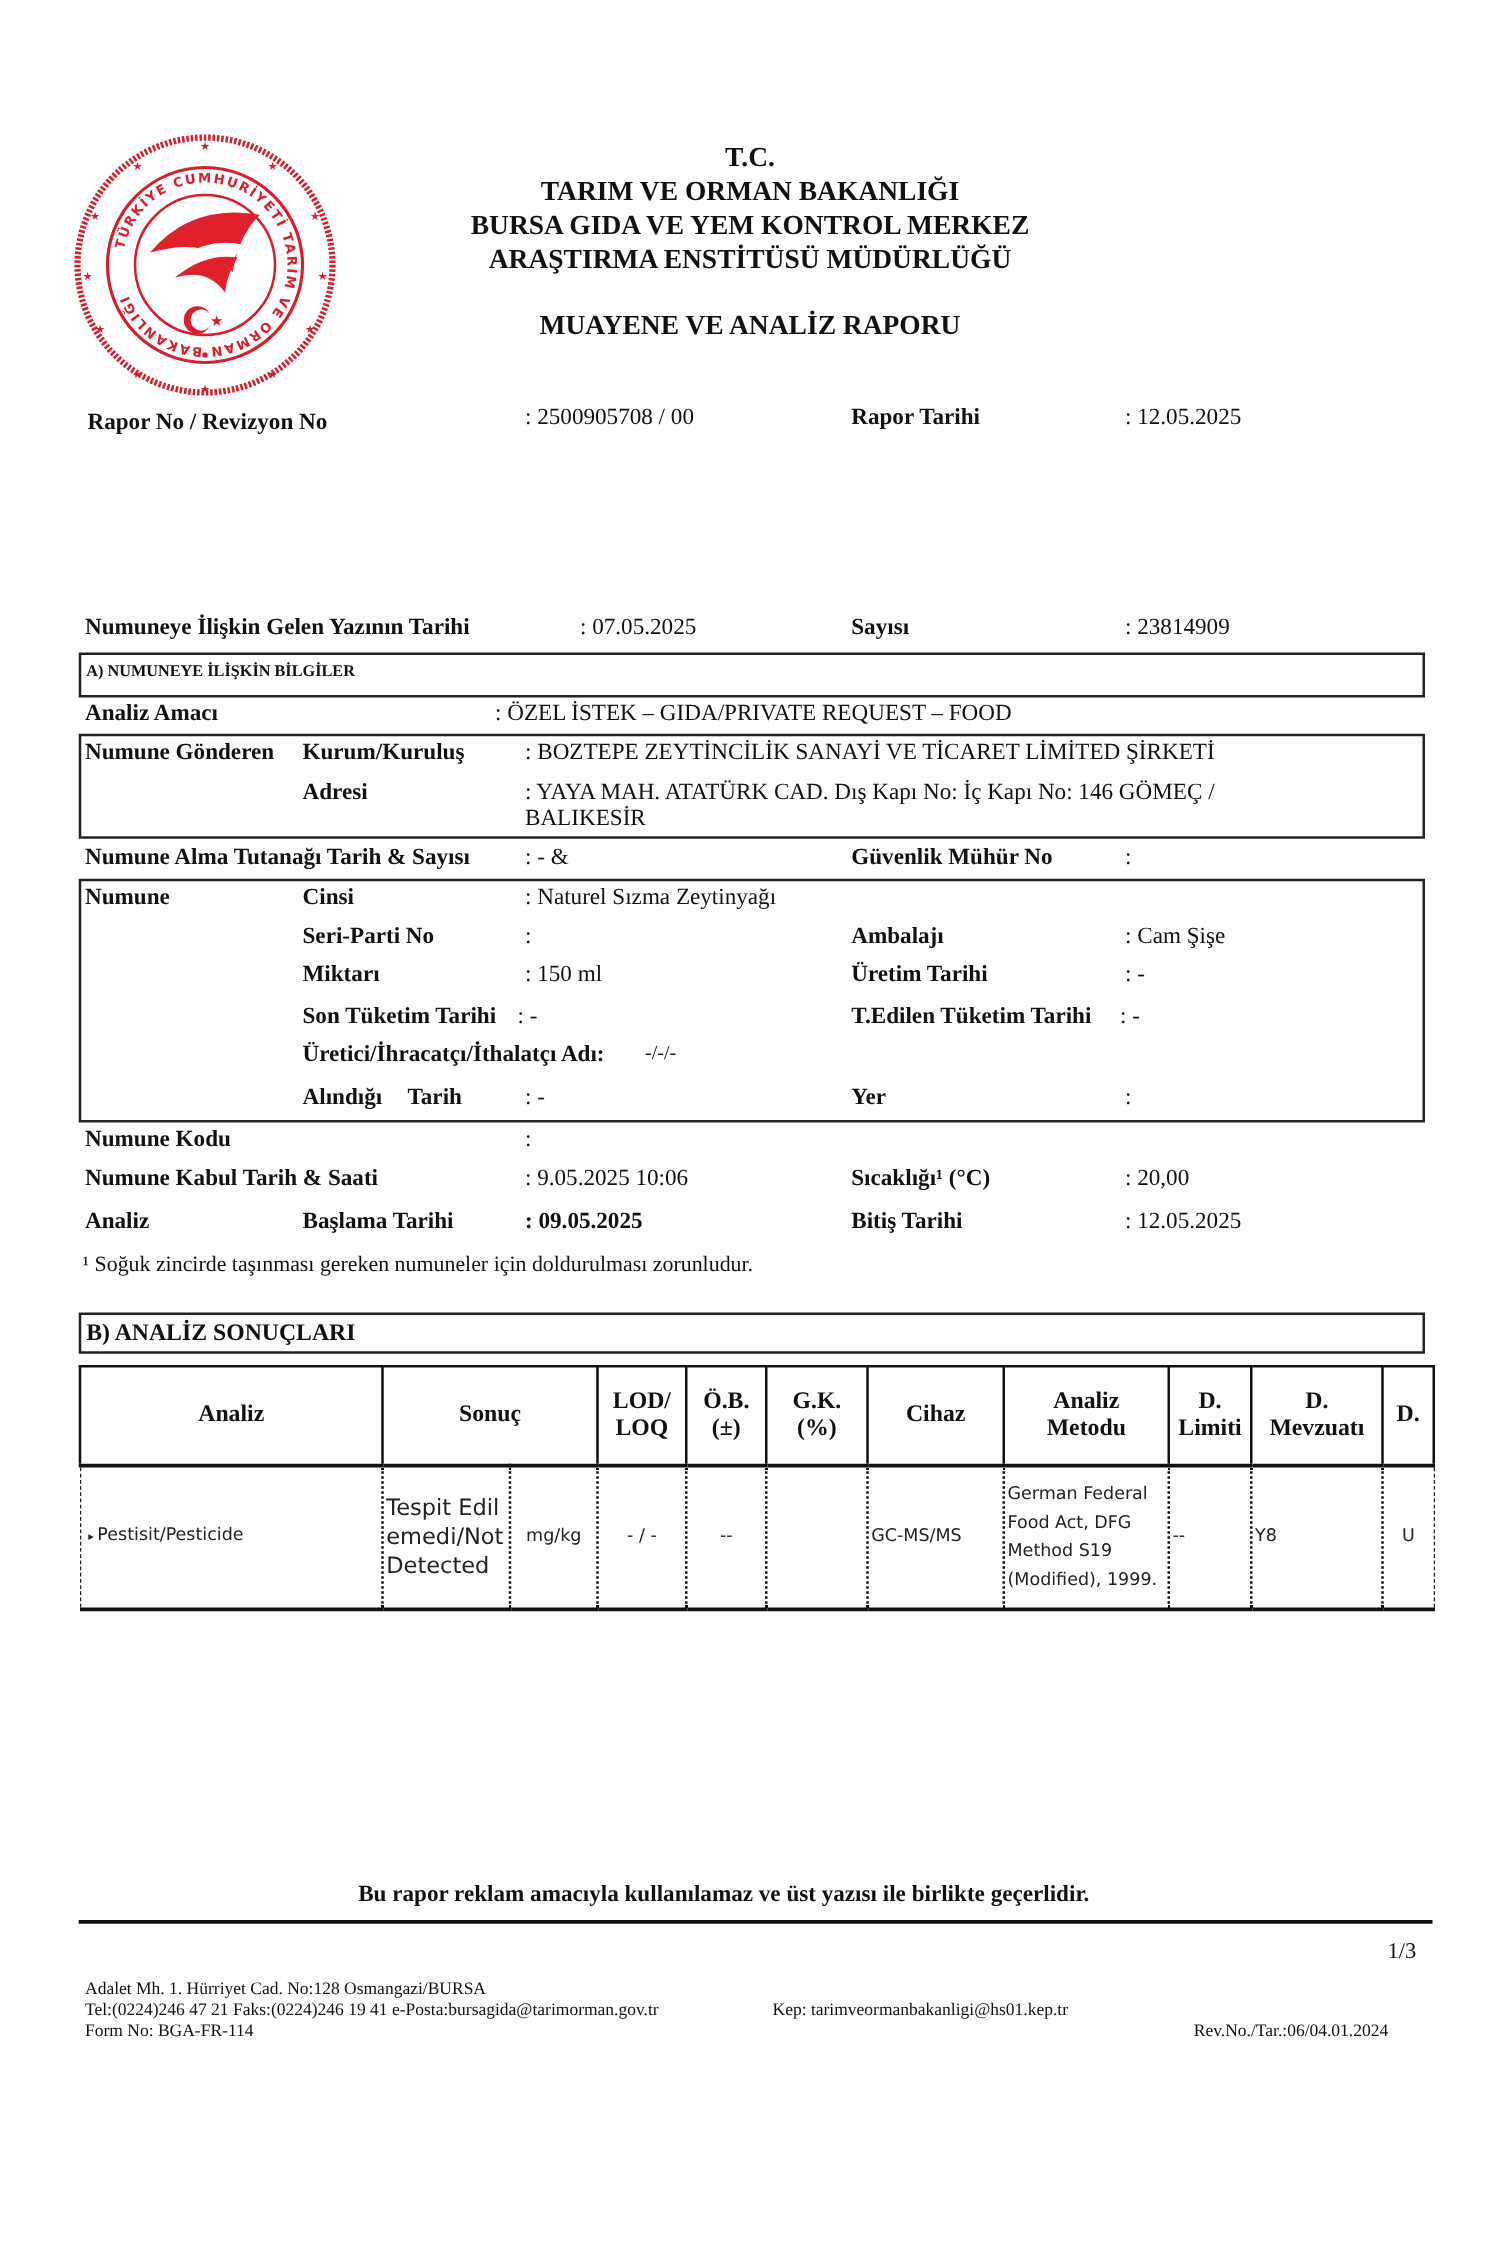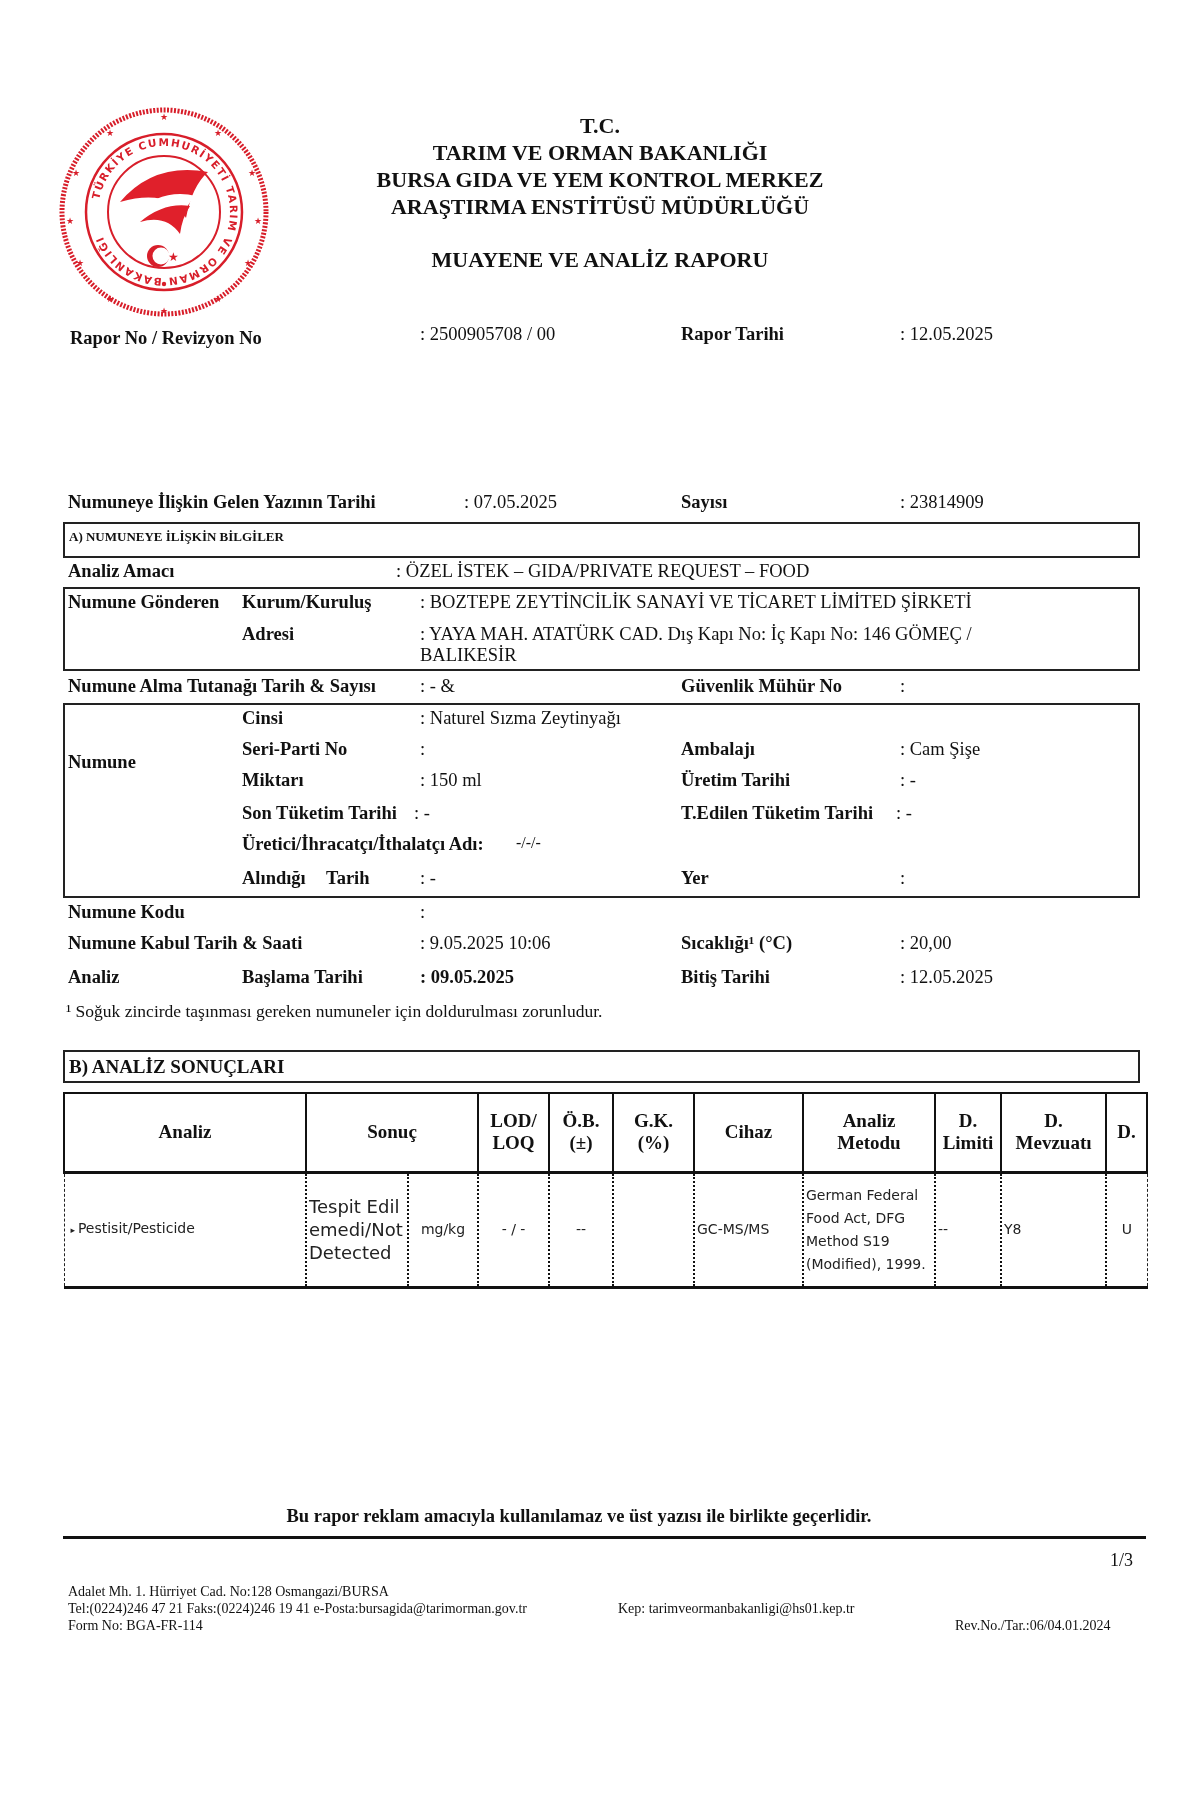--- a/index.html
+++ b/index.html
@@ -87,21 +87,21 @@
 <div class="abs lbl" style="left:242px; top:624px;">Adresi</div>
 <div class="abs val" style="left:420px; top:624px;">: YAYA MAH. ATATÜRK CAD. Dış Kapı No: İç Kapı No: 146 GÖMEÇ /</div>
 <div class="abs val" style="left:420px; top:645px;">BALIKESİR</div>
 
 <div class="abs lbl" style="left:68px; top:676px;">Numune Alma Tutanağı Tarih &amp; Sayısı</div>
 <div class="abs val" style="left:420px; top:676px;">: - &amp;</div>
 <div class="abs lbl" style="left:681px; top:676px;">Güvenlik Mühür No</div>
 <div class="abs val" style="left:900px; top:676px;">:</div>
 
 <div class="box" style="left:63px; top:703px; width:1077px; height:195px;"></div>
-<div class="abs lbl" style="left:68px; top:752px;">Numune</div>
+<div class="abs lbl" style="left:68px; top:708px;">Numune</div>
 <div class="abs lbl" style="left:242px; top:708px;">Cinsi</div>
 <div class="abs val" style="left:420px; top:708px;">: Naturel Sızma Zeytinyağı</div>
 
 <div class="abs lbl" style="left:242px; top:739px;">Seri-Parti No</div>
 <div class="abs val" style="left:420px; top:739px;">:</div>
 <div class="abs lbl" style="left:681px; top:739px;">Ambalajı</div>
 <div class="abs val" style="left:900px; top:739px;">: Cam Şişe</div>
 
 <div class="abs lbl" style="left:242px; top:770px;">Miktarı</div>
 <div class="abs val" style="left:420px; top:770px;">: 150 ml</div>

